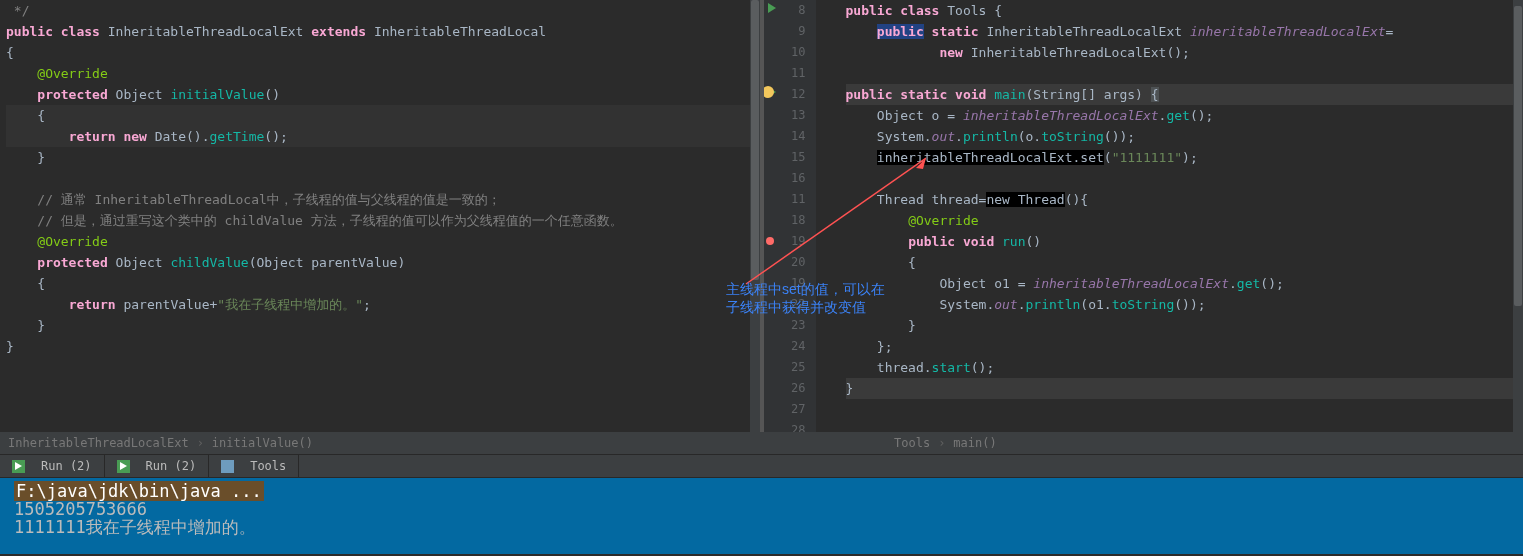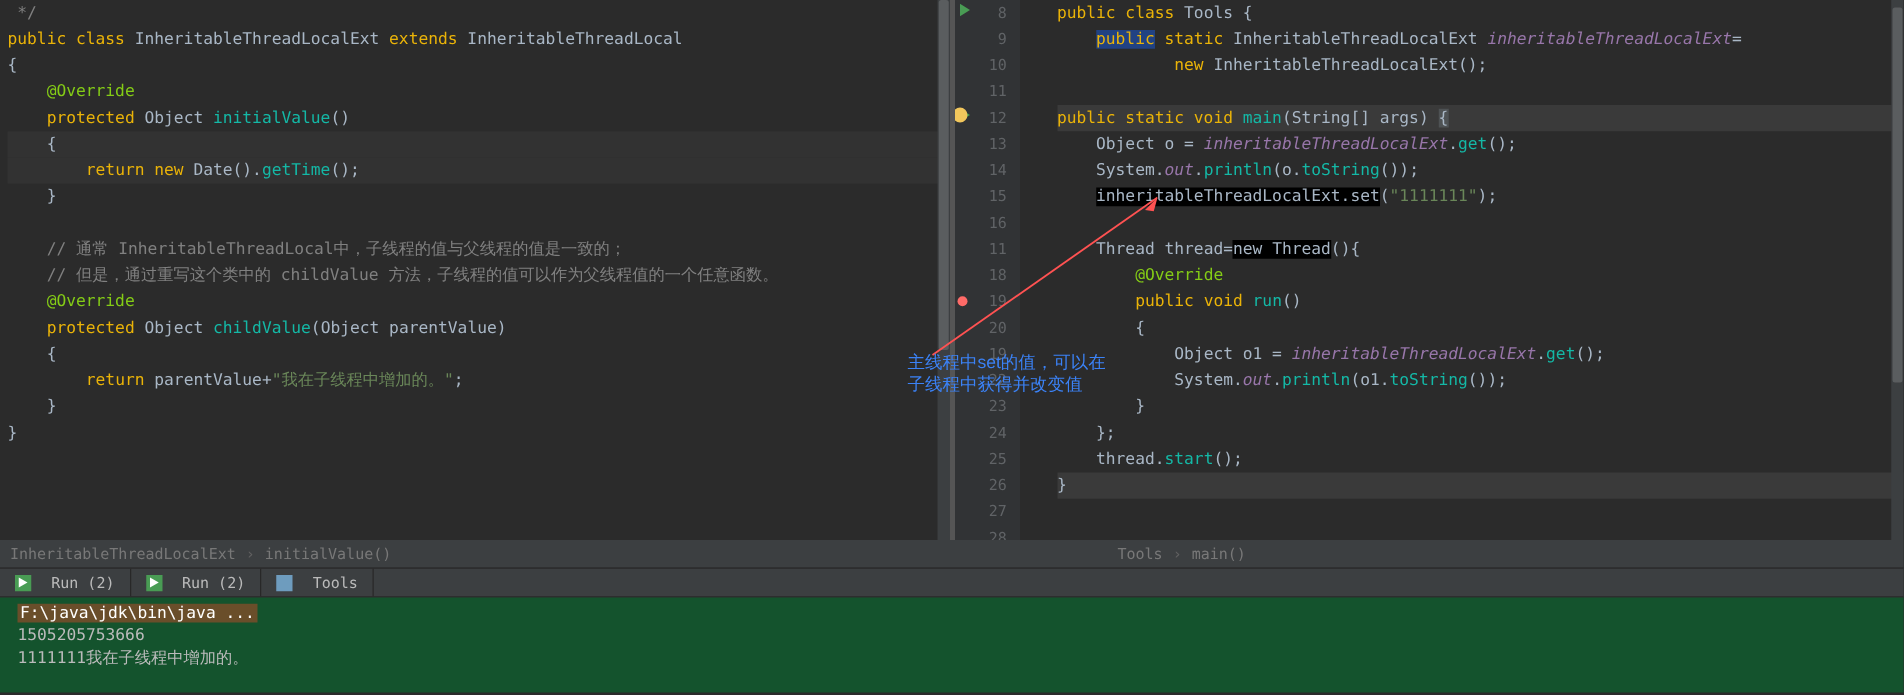--- a/index.html
+++ b/index.html
@@ -57,21 +57,21 @@
     line-height: 21px;
     padding-left: 6px;
     white-space: pre;
     font-size: 13px;
     position: relative;
   }
   .code .line { height: 21px; }
   .code .line.hl { background: #323232; }
   .code .line.hl2 { background: #3a3a3a; }
   
-  .kw { color: #eab308; }
+  .kw { color: #f9a8d4; font-weight: bold; }
   .cls { color: #a9b7c6; }
   .ann { color: #84cc16; }
   .method { color: #14b8a6; }
   .str { color: #6a8759; }
   .cmt { color: #808080; }
   .field { color: #9876aa; font-style: italic; }
   .hlbox { background: #214283; }
   .mark { background: #000000; color: #a9b7c6; }
 
   .breadcrumb {
@@ -115,23 +115,23 @@
     left: 3px; top: 2px;
     width: 0; height: 0;
     border-left: 7px solid #fff;
     border-top: 4px solid transparent;
     border-bottom: 4px solid transparent;
   }
   .tab .ticon.box { background: #6e9cbe; }
 
   .console {
     height: 76px;
-    background: #14532d;
+    background: #0369a1;
     padding: 4px 14px;
-    font-size: 13px;
+    font-size: 17px;
     line-height: 18px;
     color: #bbbbbb;
   }
   .console .cmd { background: #6a4e2a; color: #fff; padding: 0 2px; }
 
   .annotation-arrow {
     position: absolute;
     left: 726px;
     top: 154px;
     width: 200px;

